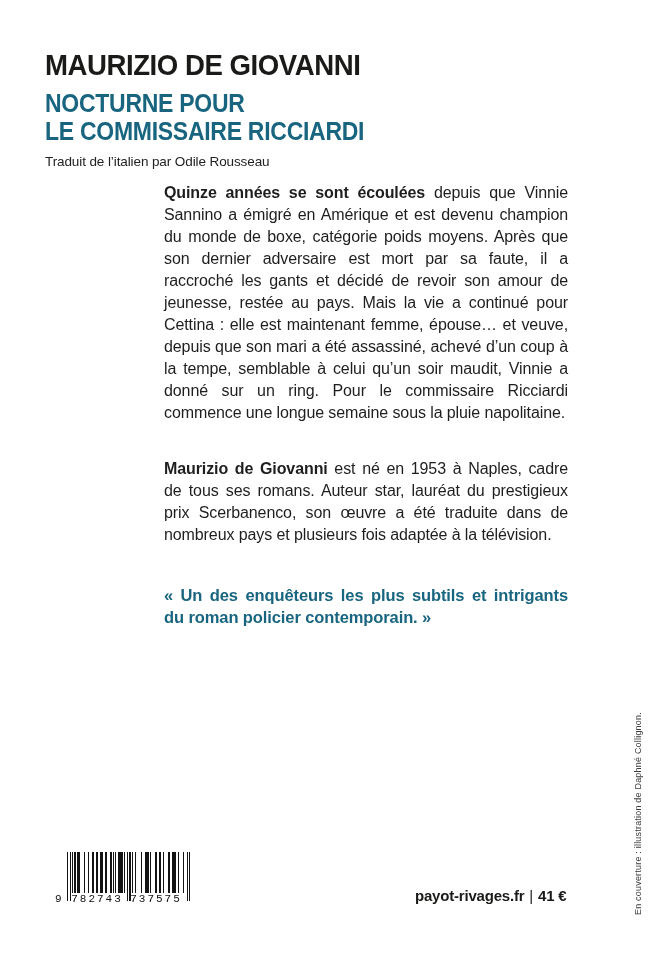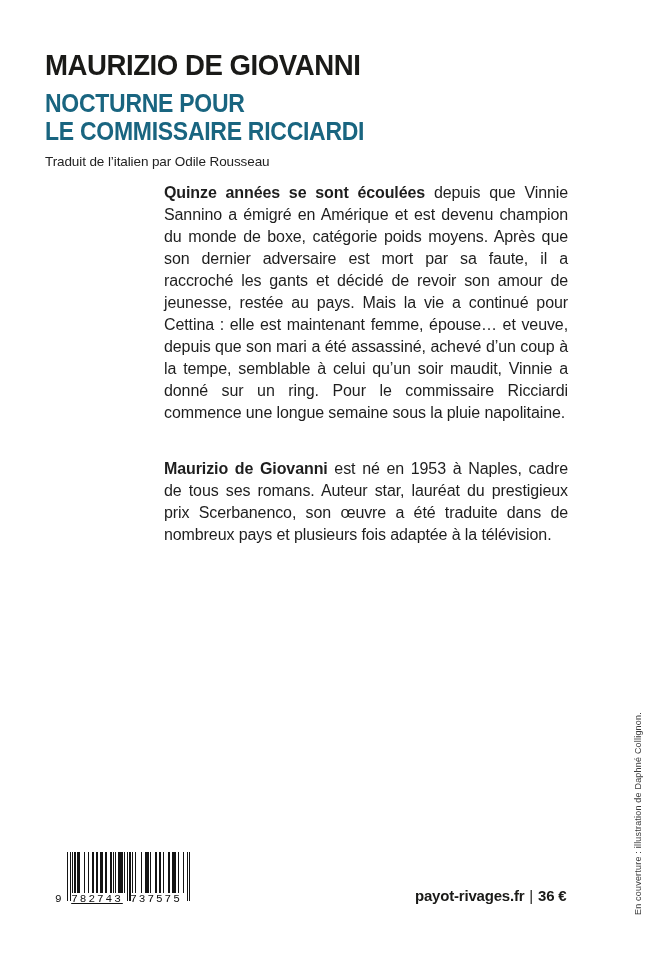--- a/index.html
+++ b/index.html
@@ -46,21 +46,21 @@
 
   
   .barcode { position:absolute; left:55px; top:852px; width:134px; height:58px; }
   .bars { position:absolute; left:12px; top:0; width:124px; height:50px; }
   .bar { position:absolute; top:0; background:#141414; }
   .digits {
     position:absolute; left:0; top:41px; width:134px; display:flex;
     font-family:"Liberation Mono", monospace; font-size:11px; color:#111;
   }
   .digits .d-prefix { width:13px; letter-spacing:0; }
-  .digits .d-left  { width:58px; text-align:center; letter-spacing:2px;text-decoration:underline; }
+  .digits .d-left  { width:58px; text-align:center; letter-spacing:2px; }
   .digits .d-right { width:60px; text-align:center; letter-spacing:2px; }
 
   
   .imprint {
     position:absolute; left:415px; top:887px; width:145px;
     font-size:15px; font-weight:bold; color:#1a1a18; white-space:nowrap;
     letter-spacing:-0.2px;
   }
   .imprint .sep { padding:0 5px; font-weight:normal; }
 
@@ -83,20 +83,21 @@
       <div>NOCTURNE POUR</div>
       <div>LE COMMISSAIRE RICCIARDI</div>
     </div>
     <div class="translator">Traduit de l’italien par Odile Rousseau</div>
   </div>
 
   <p class="copy synopsis"><span class="lead">Quinze années se sont écoulées</span><span> depuis que Vinnie Sannino a émigré en Amérique et est devenu champion du monde de boxe, catégorie poids moyens. Après que son dernier adversaire est mort par sa faute, il a raccroché les gants et décidé de revoir son amour de jeunesse, restée au pays. Mais la vie a continué pour Cettina : elle est maintenant femme, épouse… et veuve, depuis que son mari a été assassiné, achevé d’un coup à la tempe, semblable à celui qu’un soir maudit, Vinnie a donné sur un ring. Pour le commissaire Ricciardi commence une longue semaine sous la pluie napolitaine.</span></p>
 
   <p class="copy bio"><span class="lead">Maurizio de Giovanni</span><span> est né en 1953 à Naples, cadre de tous ses romans. Auteur star, lauréat du prestigieux prix Scerbanenco, son œuvre a été traduite dans de nombreux pays et plusieurs fois adaptée à la télévision.</span></p>
 
+  <p class="copy quote">« Un des enquêteurs les plus subtils et intrigants du roman policier contemporain. »</p>
 
 
   <div class="barcode">
     <div class="bars">
         <div class="bar" style="left: 0px; width: 1.3px; height: 49px;"></div>
         <div class="bar" style="left: 2.6px; width: 1.3px; height: 49px;"></div>
         <div class="bar" style="left: 5.2px; width: 1.3px; height: 41px;"></div>
         <div class="bar" style="left: 6.5px; width: 1.3px; height: 41px;"></div>
         <div class="bar" style="left: 7.8px; width: 1.3px; height: 41px;"></div>
         <div class="bar" style="left: 10.4px; width: 1.3px; height: 41px;"></div>
@@ -142,17 +143,17 @@
         <div class="bar" style="left: 119.6px; width: 1.3px; height: 49px;"></div>
         <div class="bar" style="left: 122.2px; width: 1.3px; height: 49px;"></div>
       </div>
     <div class="digits">
       <span class="d-prefix">9</span>
       <span class="d-left">782743</span>
       <span class="d-right">737575</span>
     </div>
   </div>
 
-  <div class="imprint"><span>payot-rivages.fr</span><span class="sep">|</span><span>36 €</span></div>
+  <div class="imprint"><span>payot-rivages.fr</span><span class="sep">|</span><span>41 €</span></div>
 
   <div class="spine-credit">En couverture : illustration de Daphné Collignon.</div>
 
 </div>
 
 </body></html>

